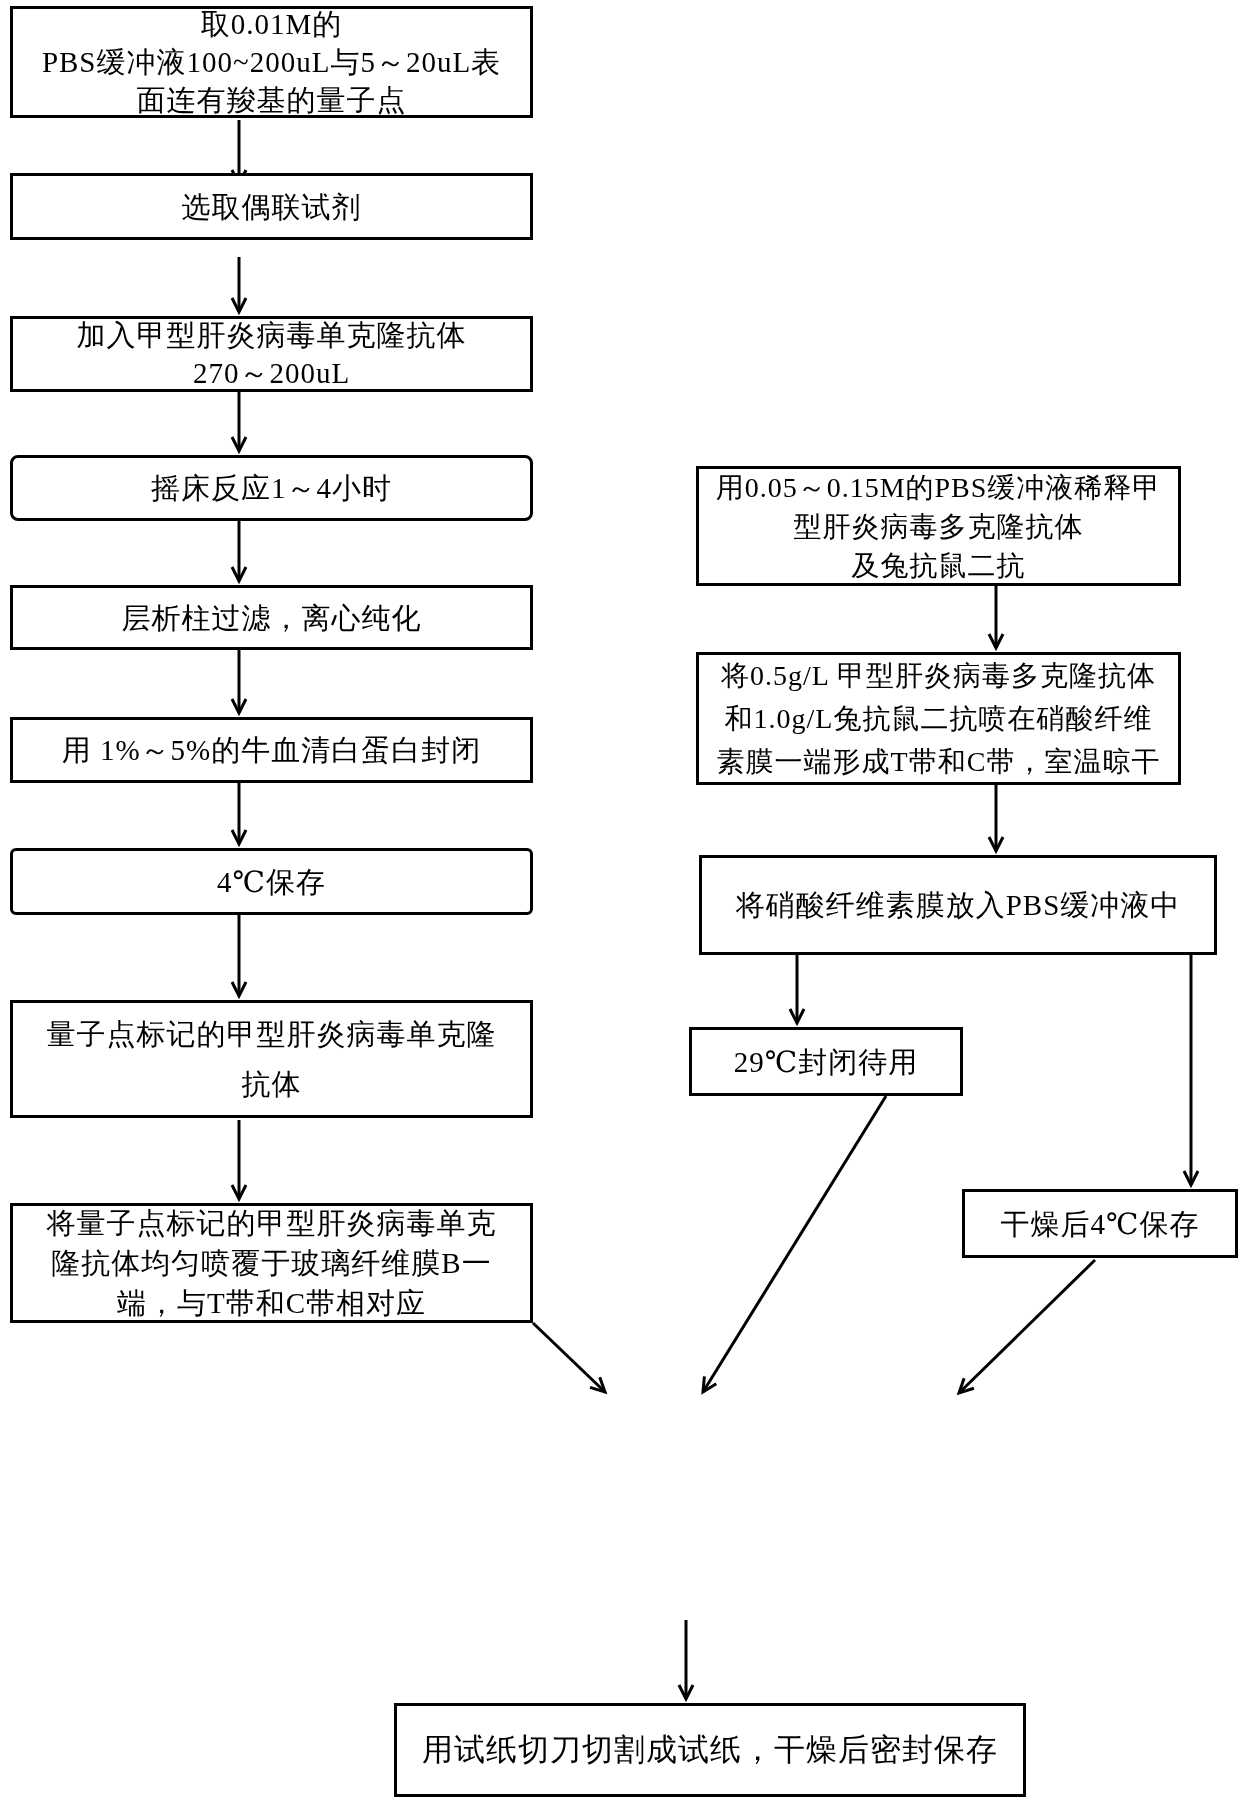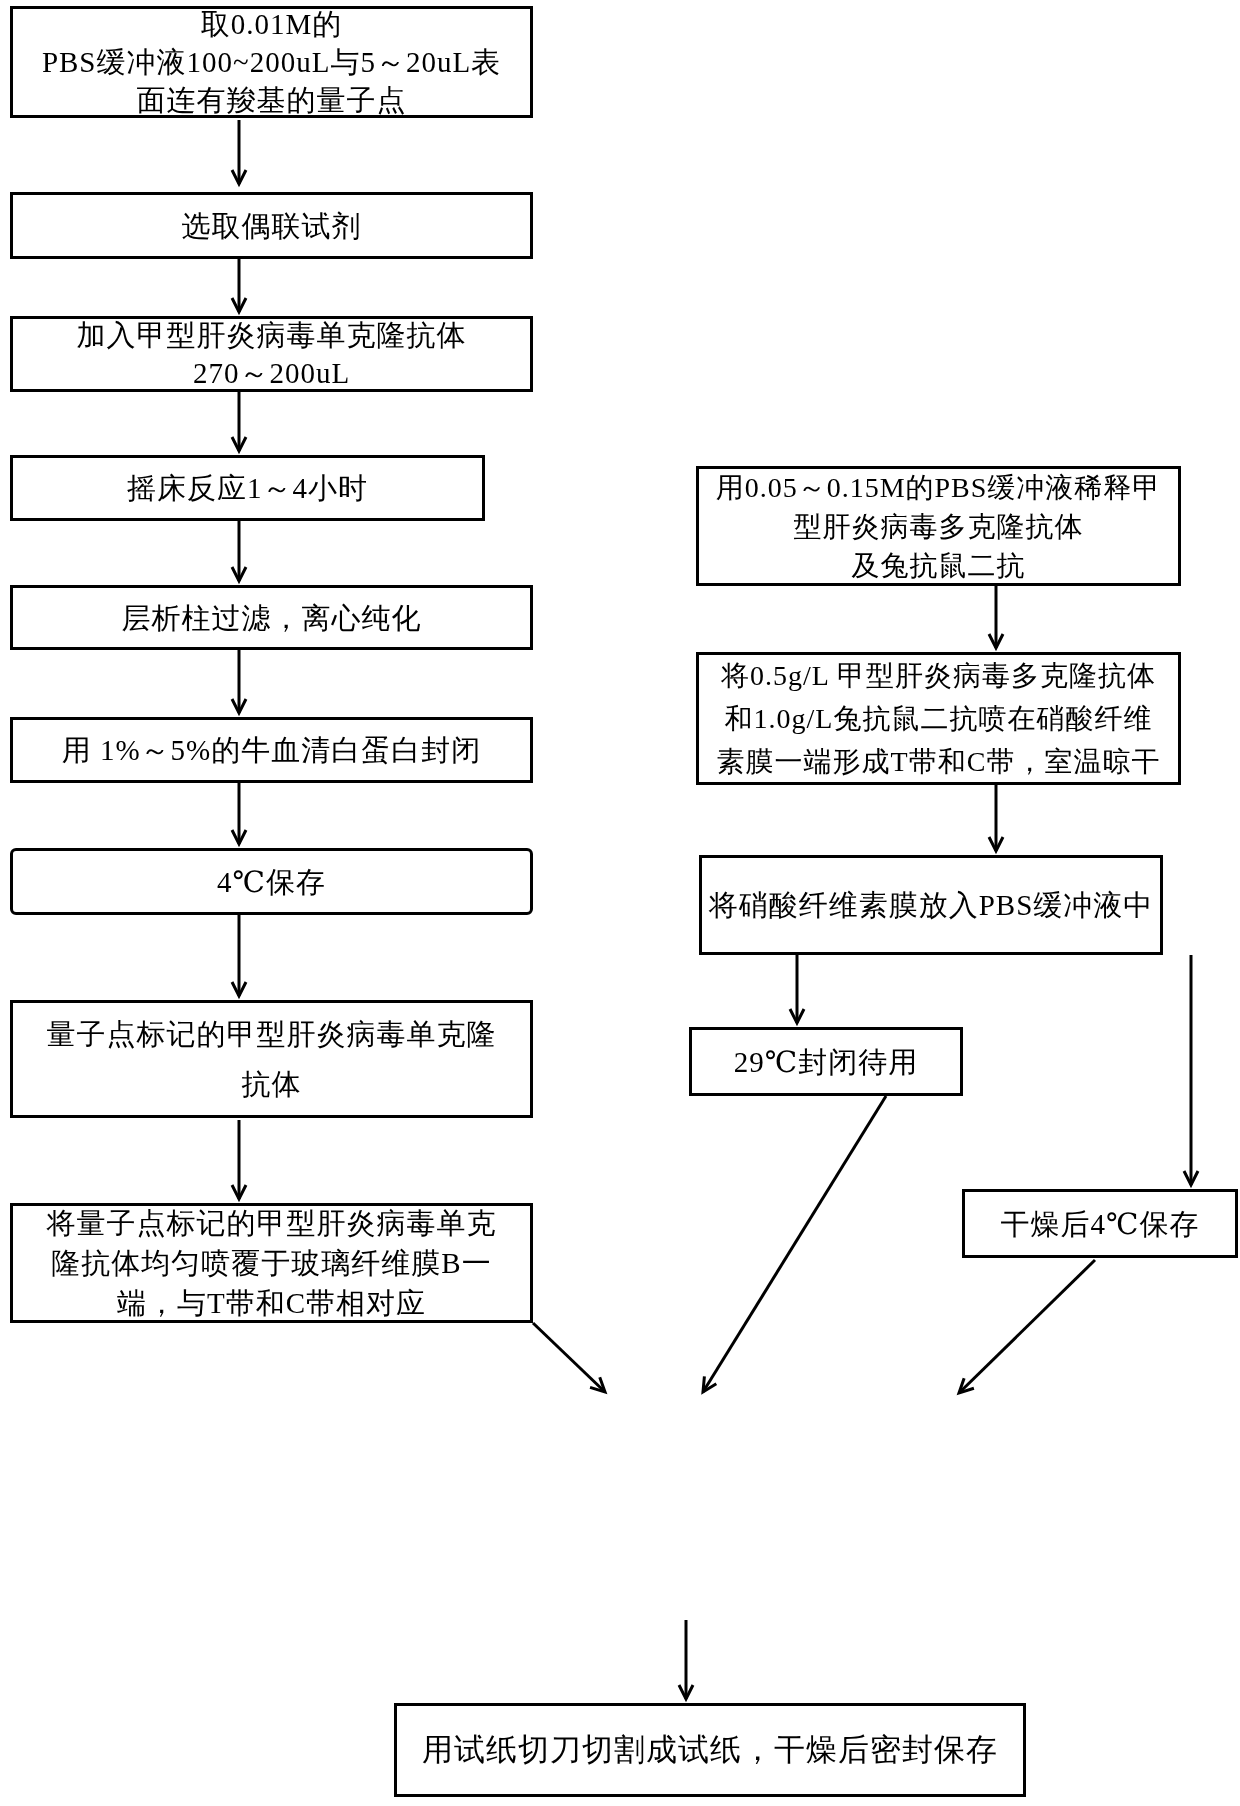--- a/index.html
+++ b/index.html
@@ -63,26 +63,26 @@
     <line x1="880" y1="1096" x2="697" y2="1392" marker-end="url(#arr)"></line>
     <line x1="1089" y1="1260" x2="953" y2="1393" marker-end="url(#arr)"></line>
     <line x1="527" y1="1323" x2="599" y2="1392" marker-end="url(#arr)"></line>
     <line x1="680" y1="1620" x2="680" y2="1699" marker-end="url(#arr)"></line>
   </svg>
 
   <div class="box" style="left:4px;top:6px;width:523px;height:112px;">取0.01M的
 PBS缓冲液100~200uL与5～20uL表
 面连有羧基的量子点</div>
 
-  <div class="box" style="left:4px;top:192px;width:523px;height:67px;">选取偶联试剂</div>
+  <div class="box" style="left:4px;top:173px;width:523px;height:67px;">选取偶联试剂</div>
 
   <div class="box" style="left:4px;top:316px;width:523px;height:76px;">加入甲型肝炎病毒单克隆抗体
 270～200uL</div>
 
-  <div class="box" style="left:4px;top:455px;width:475px;height:66px;">摇床反应1～4小时</div>
+  <div class="box" style="left:4px;top:455px;width:523px;height:66px;border-radius:8px;">摇床反应1～4小时</div>
 
   <div class="box" style="left:4px;top:585px;width:523px;height:65px;">层析柱过滤，离心纯化</div>
 
   <div class="box" style="left:4px;top:717px;width:523px;height:66px;">用 1%～5%的牛血清白蛋白封闭</div>
 
   <div class="box" style="left:4px;top:848px;width:523px;height:67px;border-radius:6px;">4℃保存</div>
 
   <div class="box tall" style="left:4px;top:1000px;width:523px;height:118px;">量子点标记的甲型肝炎病毒单克隆
 抗体</div>
 
@@ -91,21 +91,21 @@
 端，与T带和C带相对应</div>
 
   <div class="box" style="left:690px;top:466px;width:485px;height:120px;font-size:28px;line-height:39px;">用0.05～0.15M的PBS缓冲液稀释甲
 型肝炎病毒多克隆抗体
 及兔抗鼠二抗</div>
 
   <div class="box" style="left:690px;top:652px;width:485px;height:133px;font-size:28px;line-height:43px;">将0.5g/L 甲型肝炎病毒多克隆抗体
 和1.0g/L兔抗鼠二抗喷在硝酸纤维
 素膜一端形成T带和C带，室温晾干</div>
 
-  <div class="box" style="left:693px;top:855px;width:464px;height:100px;">将硝酸纤维素膜放入PBS缓冲液中</div>
+  <div class="box" style="left:693px;top:855px;width:518px;height:100px;">将硝酸纤维素膜放入PBS缓冲液中</div>
 
   <div class="box" style="left:683px;top:1027px;width:274px;height:69px;">29℃封闭待用</div>
 
   <div class="box" style="left:956px;top:1189px;width:276px;height:69px;">干燥后4℃保存</div>
 
 
   <div class="box big" style="left:388px;top:1703px;width:632px;height:94px;">用试纸切刀切割成试纸，干燥后密封保存</div>
 
 </div>
 

